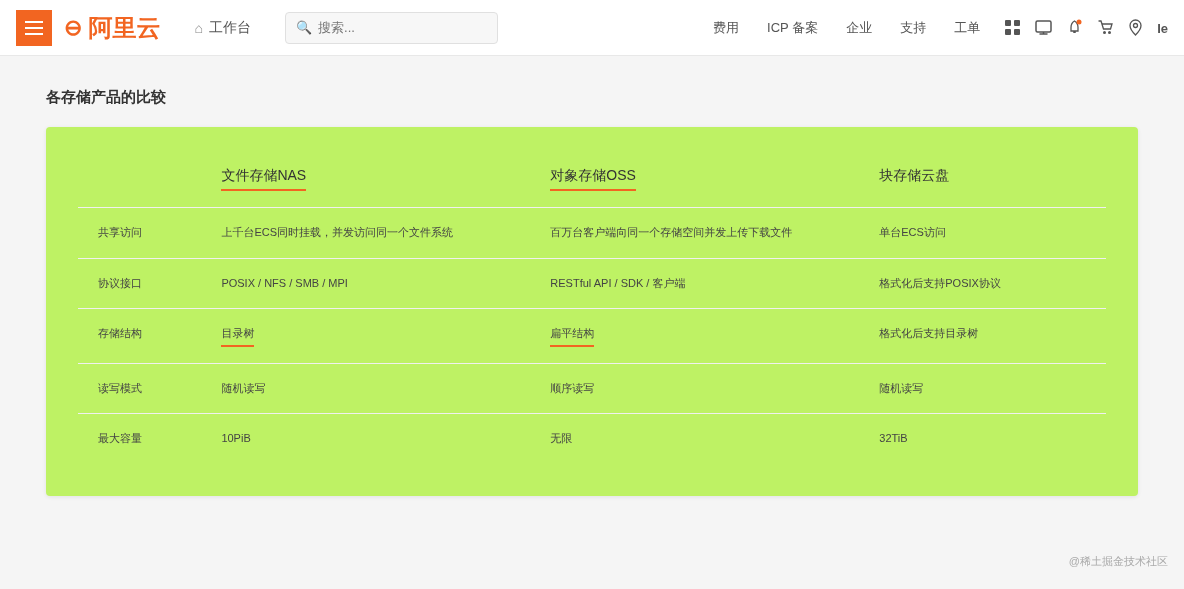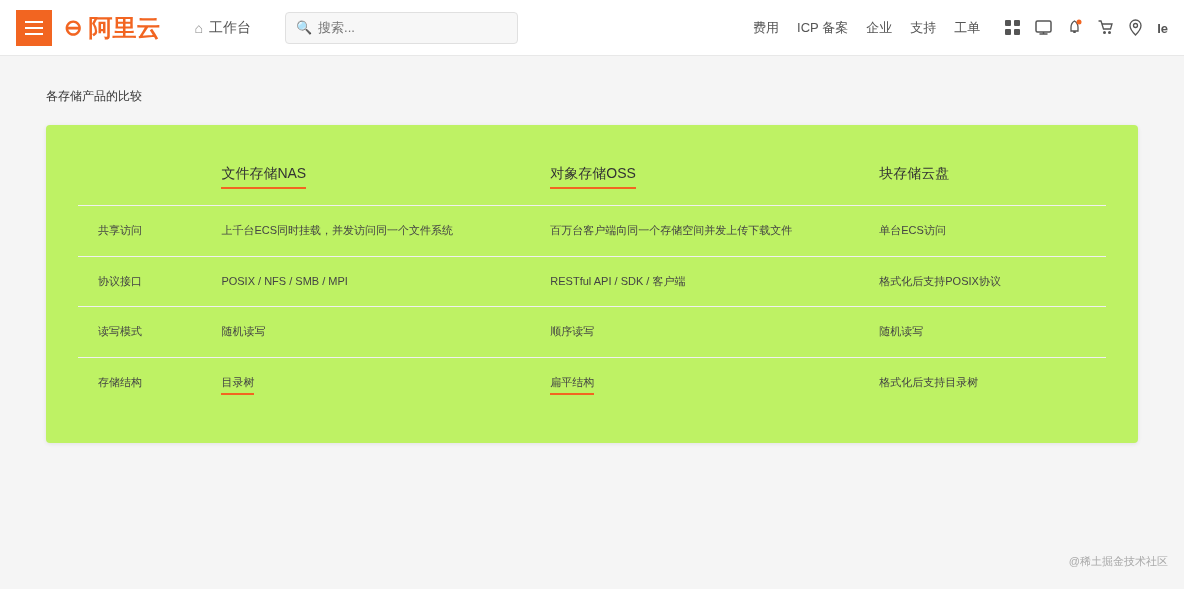--- a/index.html
+++ b/index.html
@@ -78,21 +78,21 @@
       background: transparent;
       outline: none;
       color: #aaa;
       font-size: 13px;
       width: 100%;
     }
     .header-spacer { flex: 1; }
     .header-nav-links {
       display: flex;
       align-items: center;
-      gap: 18px;
+      gap: 28px;
       color: #555;
       font-size: 13px;
     }
     .header-nav-link {
       cursor: pointer;
       white-space: nowrap;
     }
     .header-icons {
       display: flex;
       align-items: flex-end;
@@ -115,22 +115,22 @@
       cursor: pointer;
     }
 
     
     .main-content {
       max-width: 1140px;
       margin: 0 auto;
       padding: 32px 24px;
     }
     .page-title {
-      font-size: 12px;
-      font-weight: normal;
+      font-size: 15px;
+      font-weight: bold;
       color: #333;
       margin-bottom: 20px;
     }
     .comparison-card {
       background: #bef264;
       border-radius: 4px;
       padding: 24px 32px 32px;
       box-shadow: 0 1px 4px rgba(0,0,0,0.08);
     }
 
@@ -296,29 +296,35 @@
       <td><span>百万台客户端向同一个存储空间并发上传下载文件</span></td>
       <td>单台ECS访问</td>
     </tr>
           <tr>
       <td class="td-label">协议接口</td>
       <td><span>POSIX / NFS / SMB / MPI</span></td>
       <td><span>RESTful API / SDK / 客户端</span></td>
       <td>格式化后支持POSIX协议</td>
     </tr>
           <tr>
+      <td class="td-label">存储结构</td>
+      <td><span class="underline-text">目录树</span></td>
+      <td><span class="underline-text">扁平结构</span></td>
+      <td>格式化后支持目录树</td>
+    </tr>
+          <tr>
       <td class="td-label">读写模式</td>
       <td><span>随机读写</span></td>
       <td><span>顺序读写</span></td>
       <td>随机读写</td>
     </tr>
           <tr>
-      <td class="td-label">存储结构</td>
-      <td><span class="underline-text">目录树</span></td>
-      <td><span class="underline-text">扁平结构</span></td>
-      <td>格式化后支持目录树</td>
+      <td class="td-label">最大容量</td>
+      <td><span>10PiB</span></td>
+      <td><span>无限</span></td>
+      <td>32TiB</td>
     </tr>
         </tbody>
     </table>
   </div>
 </div>
 
 <div class="footer-watermark">@稀土掘金技术社区</div>
 
 </body></html>

